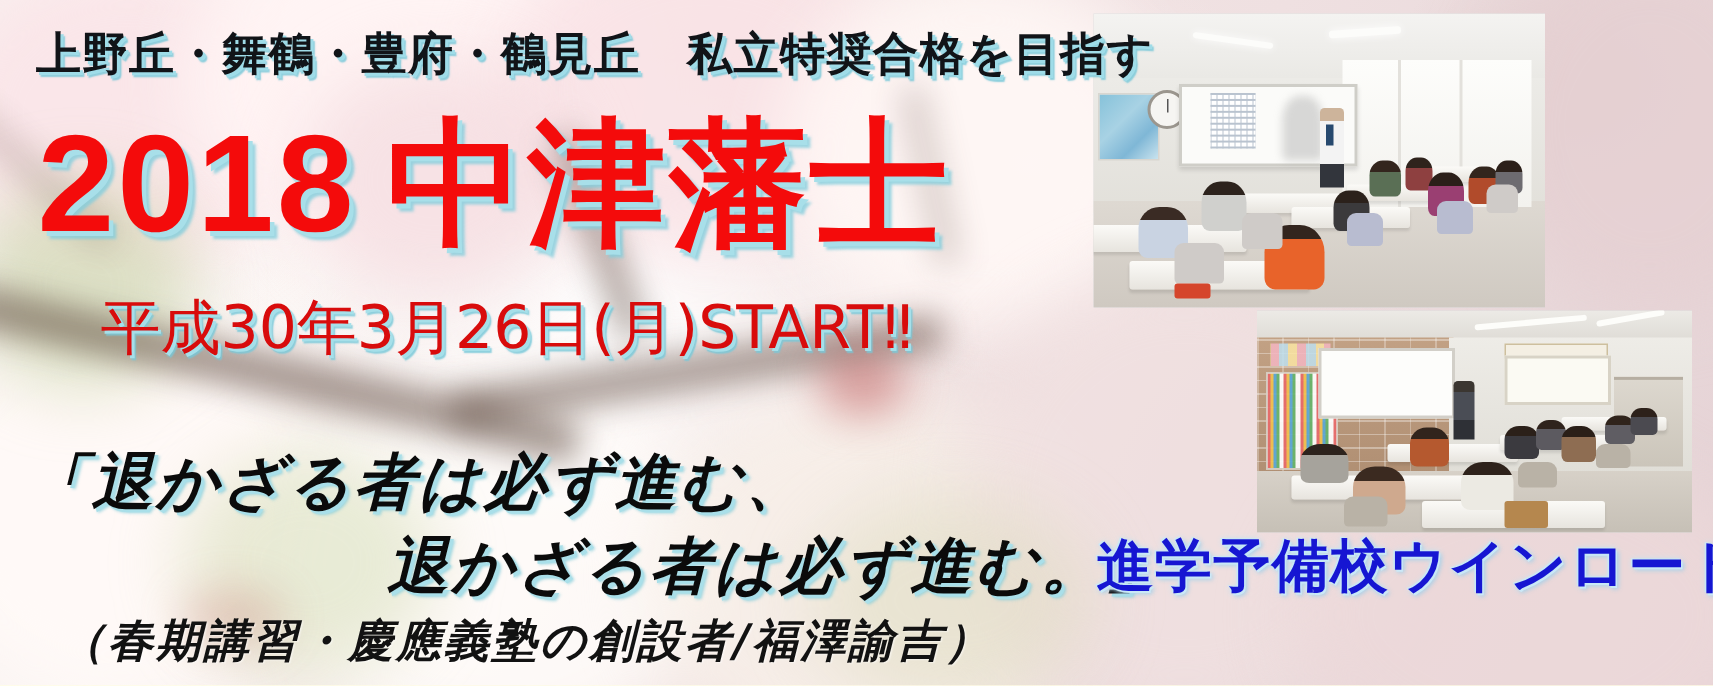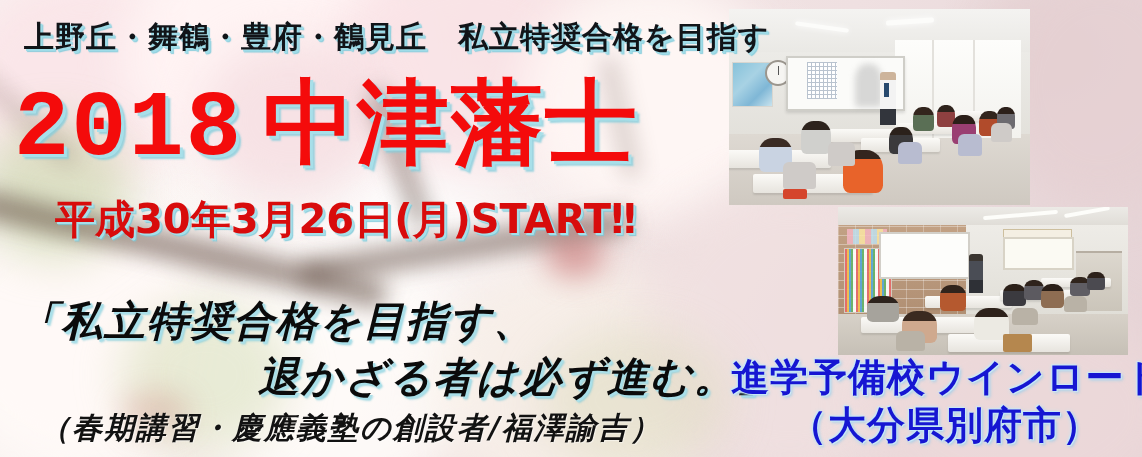--- a/index.html
+++ b/index.html
@@ -176,28 +176,29 @@
     font-size: 92px;
     font-weight: 700;
     color: #f40b0b;
     letter-spacing: 2px;
     font-family: "DejaVu Serif", "Liberation Serif", serif;
     text-shadow:
       3px 3px 0 #a8dfe9,
       5px 5px 2px rgba(130,205,220,.8);
   }
   .headline-main .year {
-    font-family: Liberation Mono, monospace;
+    font-family: Liberation Sans, sans-serif;
+    margin-left: 11px;
   }
   .headline-main .jp { margin-left: 20px; }
 
   .headline-date {
-    left: 55px; top: 199px;
+    left: 67px; top: 199px;
     font-size: 40px;
-    font-weight: 700;
+    font-weight: 400;
     color: #d80c0c;
     letter-spacing: 0px;
     text-shadow:
       2px 2px 0 #a6dfe9,
       3px 3px 1px rgba(120,200,216,.85);
   }
 
   .quote-line1 {
     left: 18px; top: 301px;
     font-size: 41px;
@@ -372,23 +373,22 @@
   </div>
 
   <div class="txt headline-sub">上野丘・舞鶴・豊府・鶴見丘　私立特奨合格を目指す</div>
 
   <div class="txt headline-main">
     <span class="year">2018</span><span class="jp">中津藩士</span>
   </div>
 
   <div class="txt headline-date">平成30年3月26日(月)START‼</div>
 
-  <div class="txt quote-line1">「私立特奨合格を目指す、</div>
+  <div class="txt quote-line1">「退かざる者は必ず進む、</div>
 
   <div class="txt quote-line2">退かざる者は必ず進む。」</div>
 
   <div class="txt quote-credit">（春期講習・慶應義塾の創設者/福澤諭吉）</div>
 
   <div class="txt school-name">進学予備校ウインロード</div>
 
-  <div class="txt school-city">（大分県別府市）</div>
 
 </div>
 
 </body></html>

